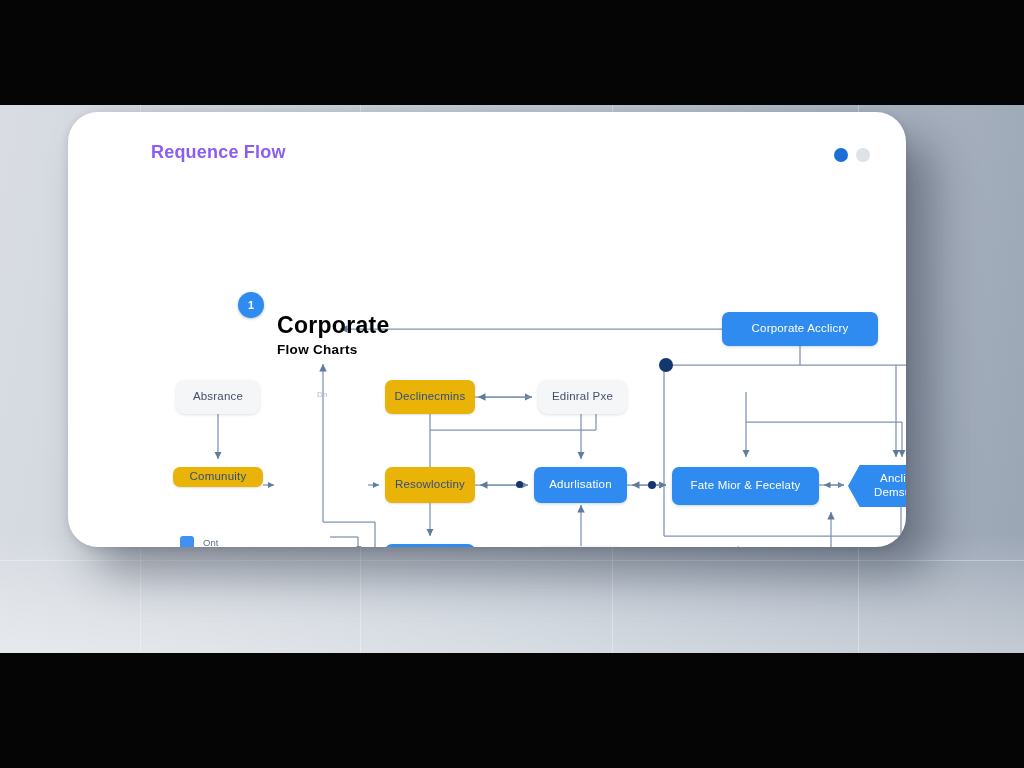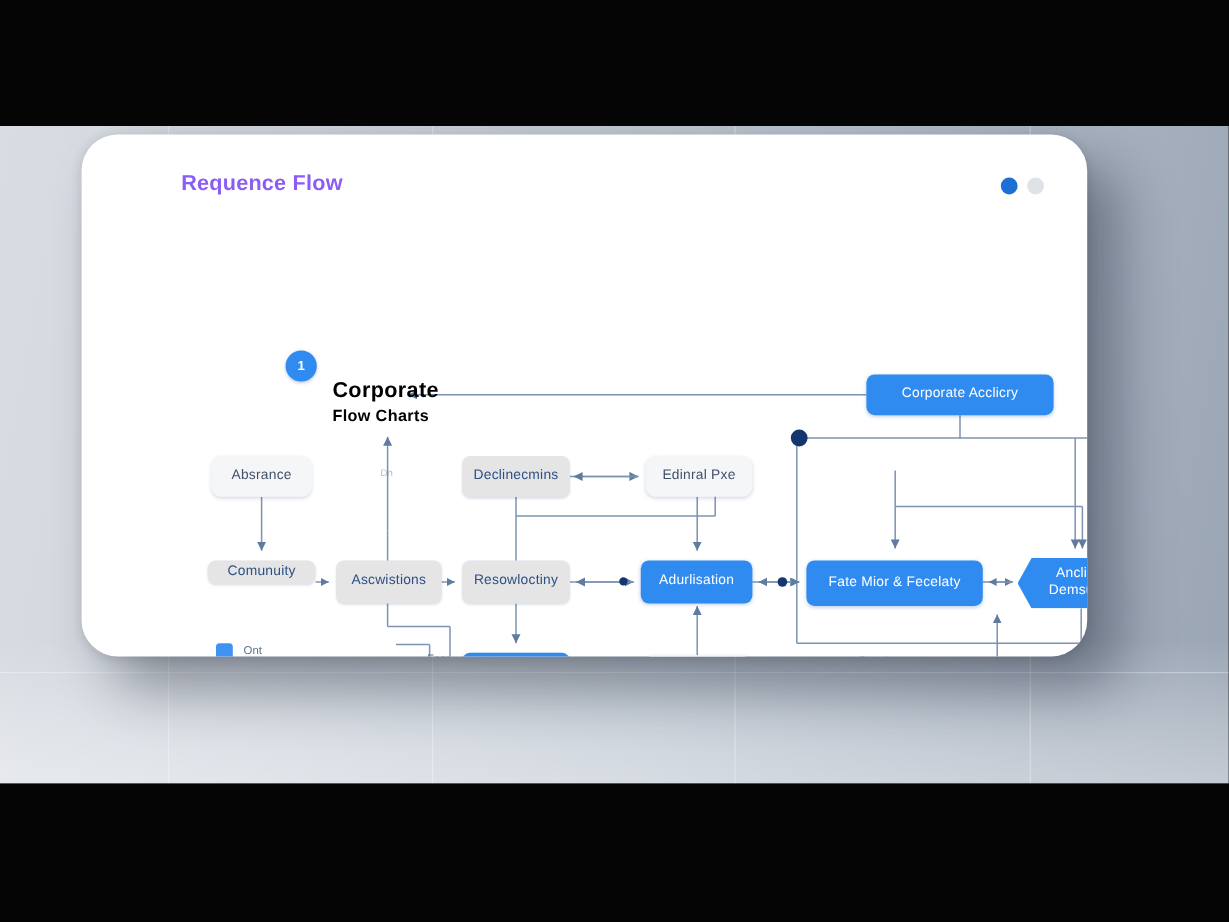--- a/index.html
+++ b/index.html
@@ -48,28 +48,28 @@
   .canvas svg{position:absolute;left:0;top:0;width:838px;height:435px;overflow:visible;}
 
   
   .node{
     position:absolute;box-sizing:border-box;
     display:flex;align-items:center;justify-content:center;
     text-align:center;border-radius:7px;line-height:1.18;
     font-size:11.5px;letter-spacing:.2px;
     z-index:6;
   }
-  .n-lightblue{background:#e5e5e5;color:#2c4f86;box-shadow:0 1px 2px rgba(40,70,120,.16);}
+  .n-lightblue{background:#eab308;color:#2c4f86;box-shadow:0 1px 2px rgba(40,70,120,.16);}
   .n-white{background:#f5f6f8;color:#43506a;box-shadow:0 1px 3px rgba(40,70,120,.16);border-radius:9px;}
   .n-blue{background:#2f8bf0;color:#ffffff;box-shadow:0 1px 3px rgba(30,90,170,.25);}
   .node-hero{
     flex-direction:column;align-items:flex-start;justify-content:center;
     padding:0 0 0 26px;
   }
-  .hero-l1{font-size:18px;font-weight:bold;letter-spacing:.3px;}
+  .hero-l1{font-size:23px;font-weight:bold;letter-spacing:.3px;}
   .hero-l2{font-size:13.5px;font-weight:bold;letter-spacing:.3px;margin-top:3px;}
   .badge{
     position:absolute;left:170px;top:180px;width:26px;height:26px;border-radius:50%;
     background:#2f8bf0;color:#fff;font-size:11px;font-weight:bold;
     display:flex;align-items:center;justify-content:center;z-index:9;
     box-shadow:0 1px 3px rgba(20,60,120,.3);
   }
   
   .node-hex{
     background:#2f8bf0;color:#fff;border-radius:0;
@@ -203,21 +203,20 @@
 
       <div class="node node-navy node-hero" style="left:183px;top:188px;width:148px;height:70px;">
         <div class="hero-l1">Corporate</div>
         <div class="hero-l2">Flow Charts</div>
       </div>
 
       <div class="node n-white" style="left:108px;top:268px;width:84px;height:34px;">Absrance</div>
 
       <div class="node n-lightblue" style="left:105px;top:355px;width:90px;height:20px;">Comunuity</div>
 
-      <div class="node n-lightblue" style="left:212px;top:355px;width:88px;height:36px;">Ascwistions</div>
 
       <div class="node n-lightblue" style="left:317px;top:355px;width:90px;height:36px;">Resowloctiny</div>
 
       <div class="node n-lightblue" style="left:317px;top:268px;width:90px;height:34px;">Declinecmins</div>
 
       <div class="node n-white" style="left:470px;top:268px;width:89px;height:34px;">Edinral Pxe</div>
 
       <div class="node n-blue" style="left:466px;top:355px;width:93px;height:36px;">Adurlisation</div>
 
       <div class="node n-blue" style="left:317px;top:432px;width:90px;height:38px;white-space:pre-line;">Palin

